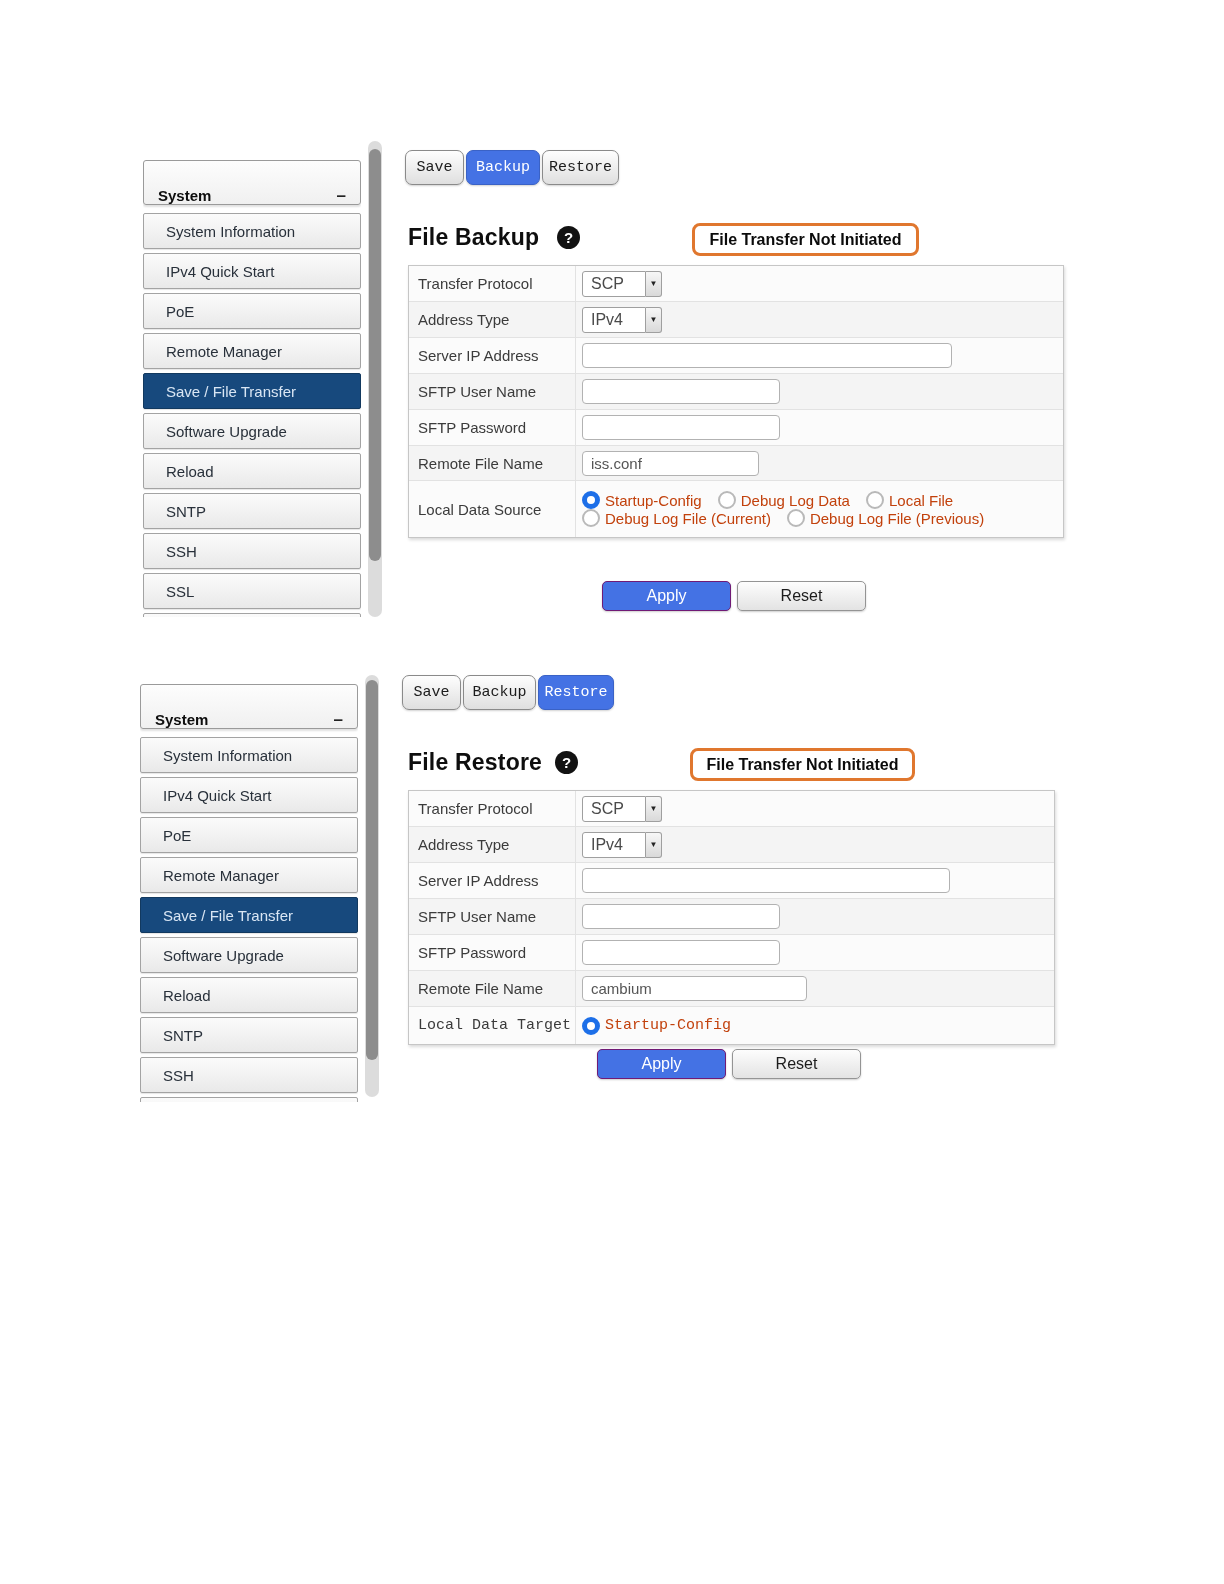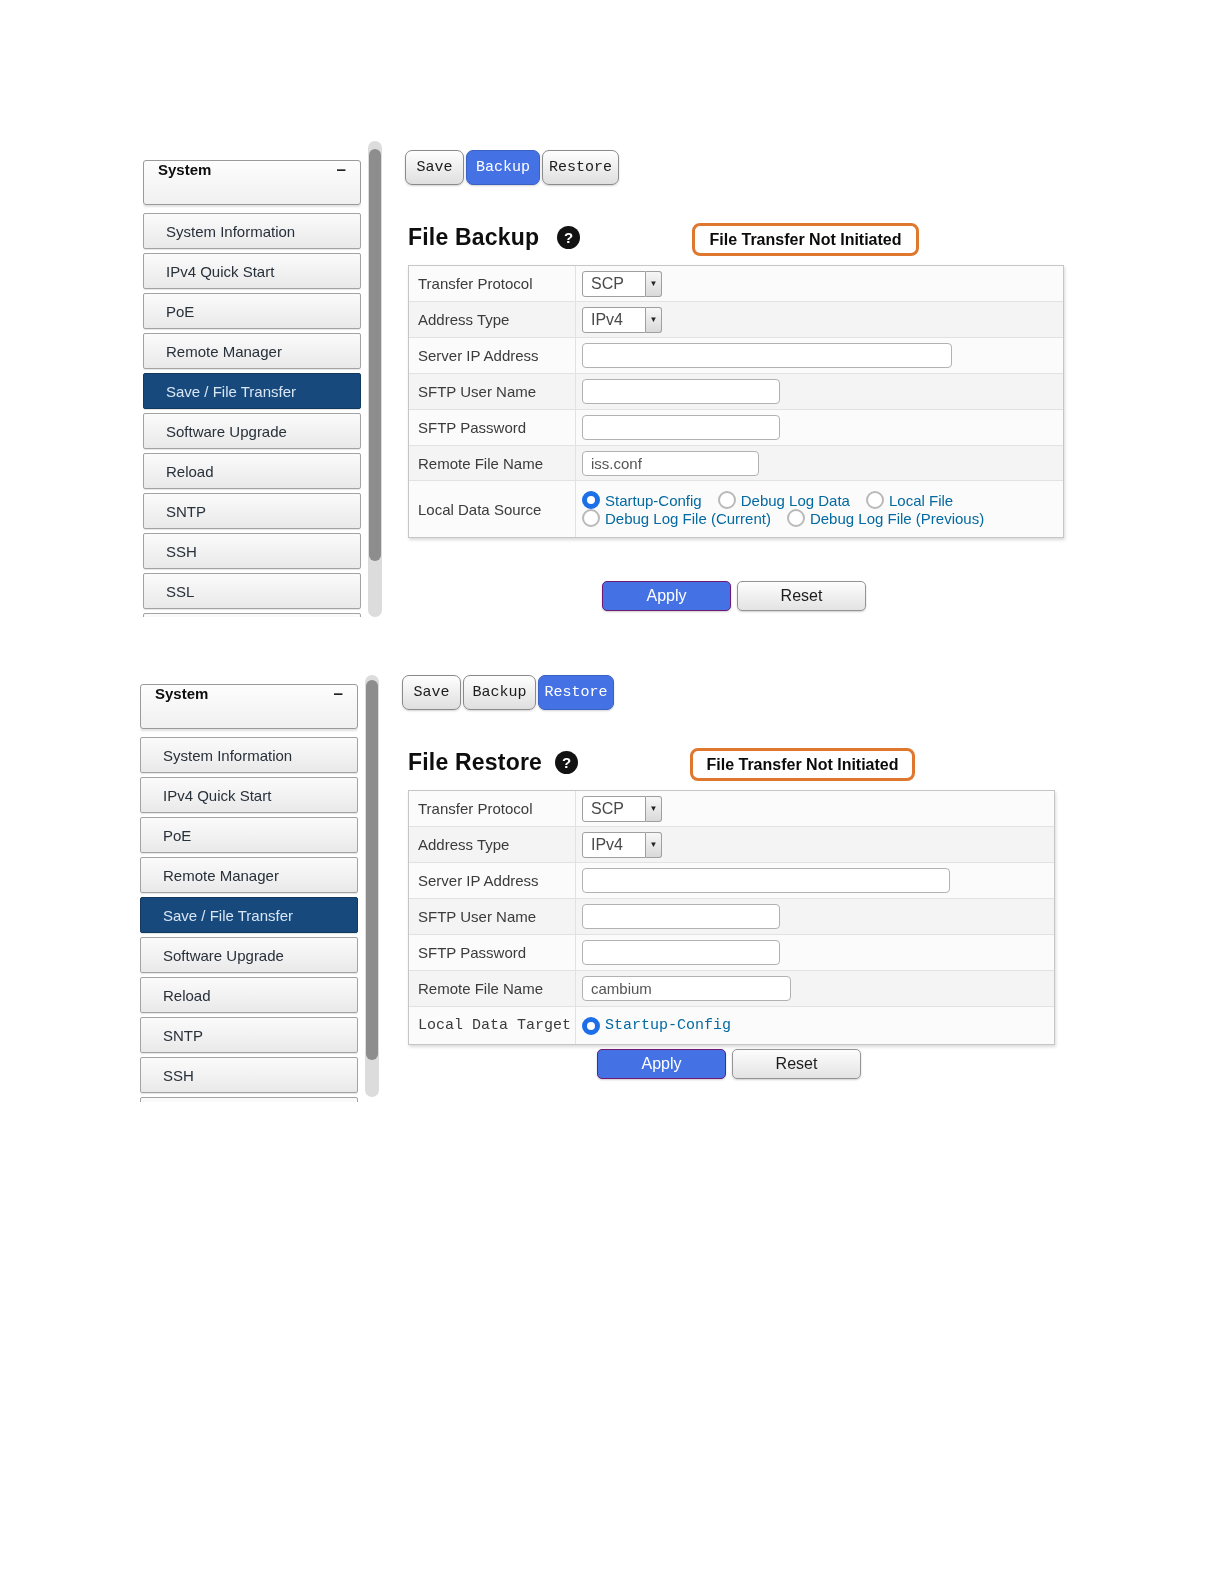--- a/index.html
+++ b/index.html
@@ -8,21 +8,21 @@
     font-family:"Liberation Sans", sans-serif;
     -webkit-font-smoothing:antialiased;
   }
   .abs{position:absolute;}
 
   
   .sidebar{overflow:hidden;width:218px;}
   .sb-header{
     height:43px;background:linear-gradient(#fdfdfd,#f0f0f0);
     border:1px solid #9a9a9a;border-radius:3px;
-    display:flex;align-items:flex-start;justify-content:space-between;
+    display:flex;align-items:flex-end;justify-content:space-between;
     padding:0 14px;font-size:15px;font-weight:bold;color:#0d0d0d;
     box-shadow:0 2px 2px rgba(0,0,0,.12);margin-bottom:8px;cursor:pointer;
   }
   .sb-header .collapse{font-weight:bold;color:#222;font-size:17px;line-height:1;}
   .sb-item{
     height:34px;background:linear-gradient(#fbfbfb,#e9e9e9);
     border:1px solid #a3a3a3;border-radius:2px;margin-bottom:4px;
     display:flex;align-items:center;padding-left:22px;
     font-size:15px;color:#28303a;cursor:pointer;
     box-shadow:0 1px 1px rgba(0,0,0,.10);
@@ -94,21 +94,21 @@
     font-family:"Liberation Sans", sans-serif;outline:none;
   }
   .txt.disabled{background:#d3d3d3;border-color:#c7c7c7;}
 
   .radio{display:inline-flex;align-items:center;margin-right:16px;cursor:pointer;}
   .rb{
     width:14px;height:14px;border-radius:50%;background:#fff;
     border:2px solid #b9b9b9;box-sizing:content-box;margin-right:5px;flex:0 0 auto;
   }
   .rb.checked{border:5px solid #1d6fe8;width:8px;height:8px;}
-  .radio span.rlabel{font-size:15px;color:#0369a1;}
+  .radio span.rlabel{font-size:15px;color:#c2410c;}
 
   
   .action{
     width:127px;height:28px;border-radius:5px;font-size:16px;
     display:flex;align-items:center;justify-content:center;cursor:pointer;
     box-shadow:0 1px 2px rgba(0,0,0,.2);
   }
   .action.apply{background:#4472e4;border:1px solid #701a75;color:#fff;}
   .action.reset{background:linear-gradient(#fdfdfd,#e3e3e3);border:1px solid #949494;color:#1c1c1c;}
 </style>
@@ -280,21 +280,21 @@
   </div>
   <div class="frow" style="height:35px;">
     <div class="flabel">SFTP Password</div>
     <div class="fctrl">
       <input class="txt" style="width: 198px;" value="">
     </div>
   </div>
   <div class="frow" style="height:35px;">
     <div class="flabel">Remote File Name</div>
     <div class="fctrl">
-      <input class="txt" style="width: 209px;" value="cambium">
+      <input class="txt" style="width: 225px;" value="cambium">
     </div>
   </div>
   <div class="frow" style="height:37px;font-family:Liberation Mono, monospace;">
     <div class="flabel">Local Data Target</div>
     <div class="fctrl">
       <label class="radio">
         <span class="rb checked"></span>
         <span class="rlabel">Startup-Config</span>
       </label>
     </div>

